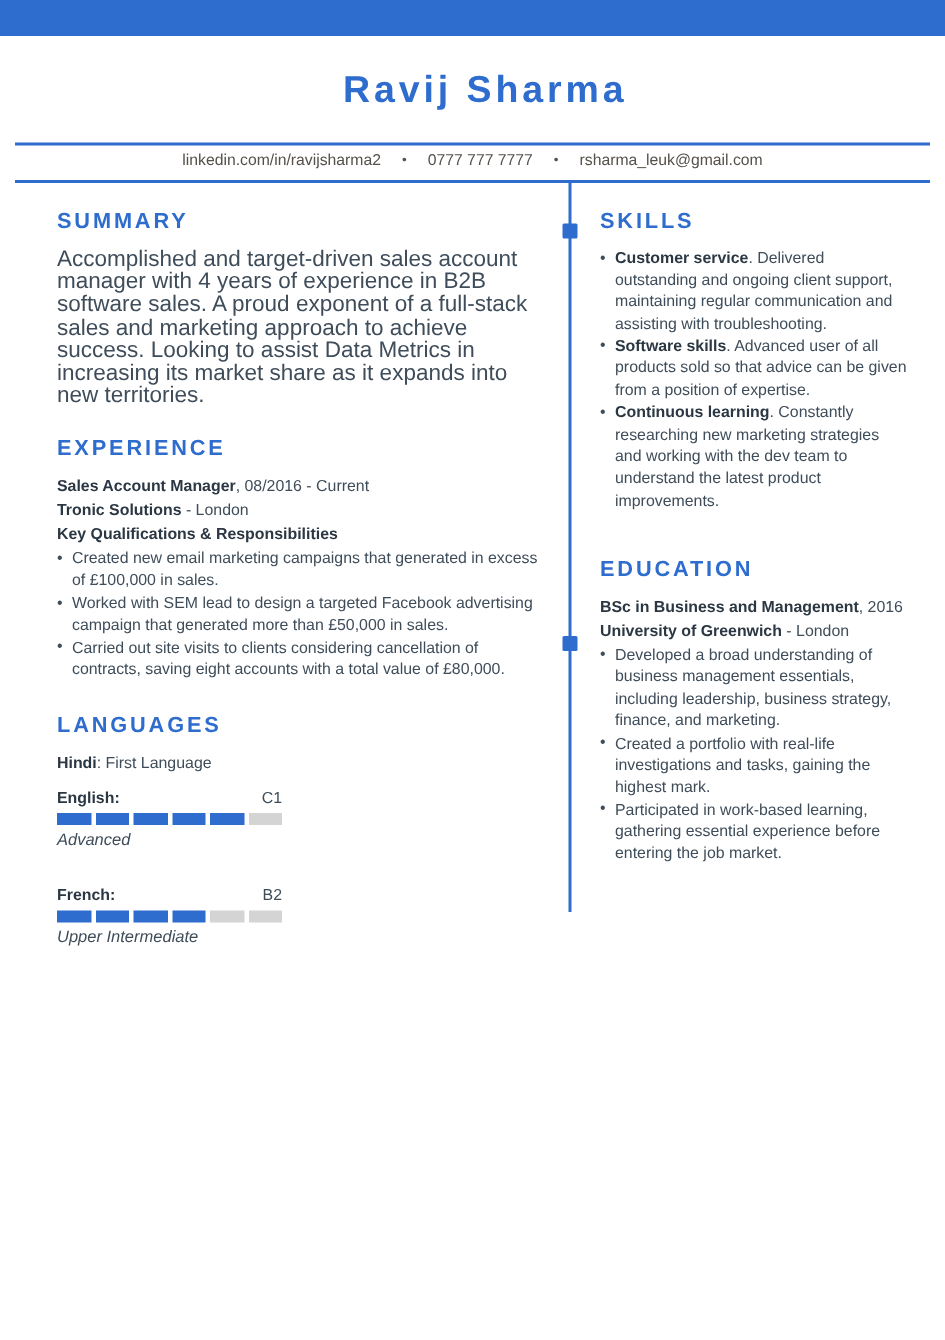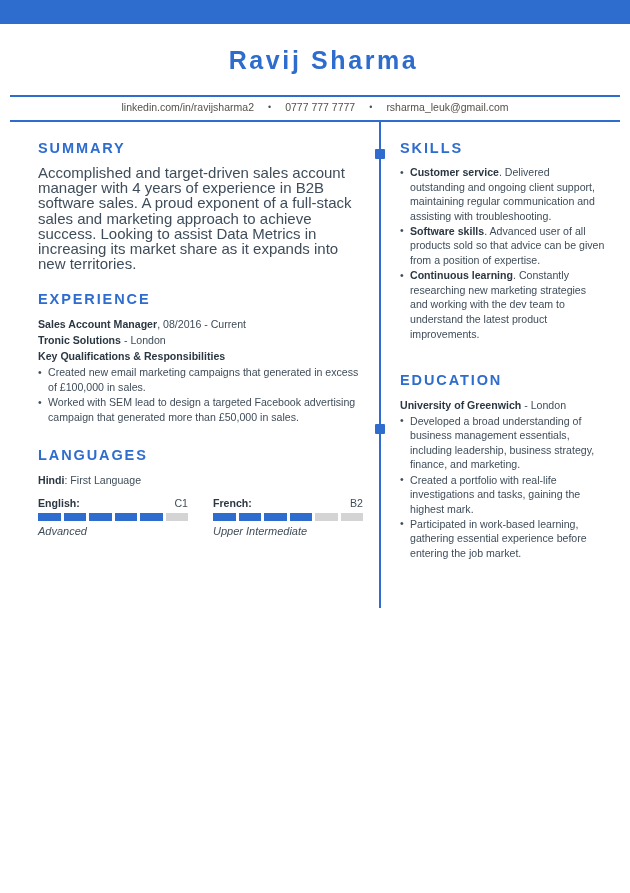--- a/index.html
+++ b/index.html
@@ -161,20 +161,21 @@
   .lang-first {
     font-size: 10.6px;
     line-height: 16px;
     margin-bottom: 9px;
   }
   .lang-first b { color: #2b3742; }
 
   .lang-row {
     display: flex;
     gap: 25px;
+    flex-direction: column;
   }
   .lang-item { width: 150px; }
   .lang-head {
     display: flex;
     justify-content: space-between;
     font-size: 10.6px;
     margin-bottom: 4px;
   }
   .lang-head .lname { font-weight: bold; color: #2b3742; }
   .lang-head .lcode { color: #3f4d5a; }
@@ -230,20 +231,21 @@
     <div class="sec-head">EXPERIENCE</div>
 
     <div>
       <div class="job-line"><b>Sales Account Manager</b><span>, 08/2016 - Current</span></div>
       <div class="job-line"><b>Tronic Solutions</b><span> - London</span></div>
       <div class="job-line"><b>Key Qualifications &amp; Responsibilities</b></div>
 
       <ul class="bullets">
         <li>Created new email marketing campaigns that generated in excess of £100,000 in sales.</li>
         <li>Worked with SEM lead to design a targeted Facebook advertising campaign that generated more than £50,000 in sales.</li>
+        <li>Carried out site visits to clients considering cancellation of contracts, saving eight accounts with a total value of £80,000.</li>
       </ul>
     </div>
   </div>
 
   <div class="gap-exp"></div>
 
   <div class="section">
     <div class="sec-head">LANGUAGES</div>
 
     <div class="lang-first"><b>Hindi</b><span>: First Language</span></div>
@@ -297,20 +299,21 @@
       <li><b>Continuous learning</b><span>. Constantly researching new marketing strategies and working with the dev team to understand the latest product improvements.</span></li>
     </ul>
   </div>
 
   <div class="gap-skills"></div>
 
   <div class="section">
     <div class="sec-head">EDUCATION</div>
 
     <div>
+      <div class="job-line"><b>BSc in Business and Management</b><span>, 2016</span></div>
       <div class="job-line"><b>University of Greenwich</b><span> - London</span></div>
 
       <ul class="bullets">
         <li>Developed a broad understanding of business management essentials, including leadership, business strategy, finance, and marketing.</li>
         <li>Created a portfolio with real-life investigations and tasks, gaining the highest mark.</li>
         <li>Participated in work-based learning, gathering essential experience before entering the job market.</li>
       </ul>
     </div>
   </div>
 

